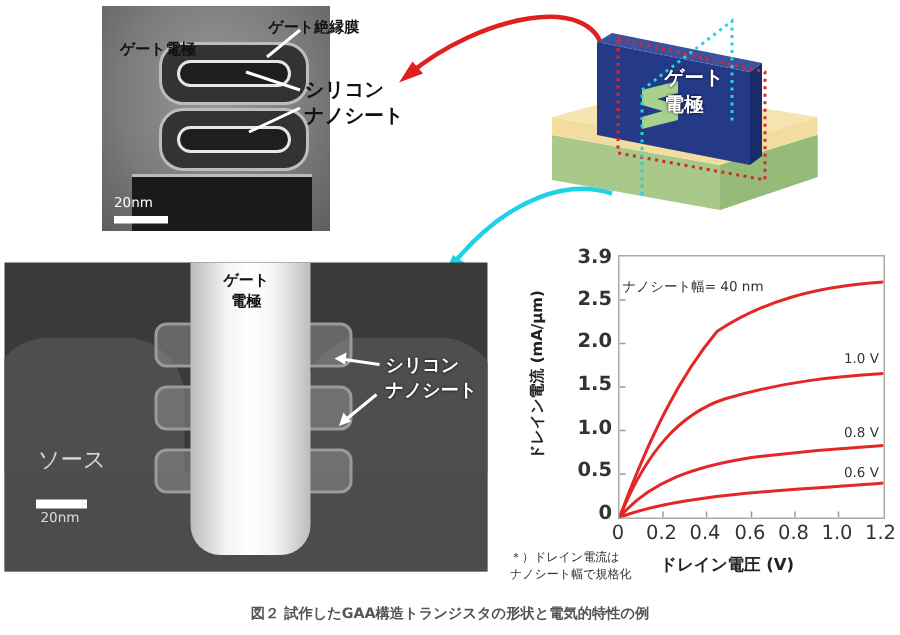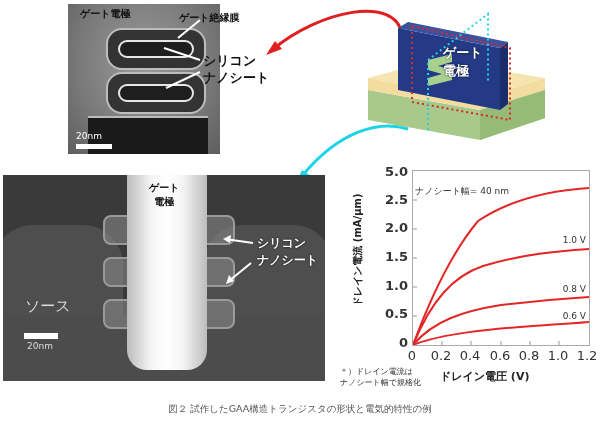--- a/index.html
+++ b/index.html
@@ -19,38 +19,38 @@
   .tem-bot { left:3px; top:175px; width:322px; height:206px; background:#3a3a3a; overflow:hidden; }
   .gate-col { position:absolute; left:124px; top:0; width:80px; height:195px; background:linear-gradient(90deg,#bcbcbc,#f4f4f4 30%,#ffffff 50%,#f4f4f4 70%,#bcbcbc); border-radius:0 0 20px 20px; }
   .ns { position:absolute; left:100px; width:128px; height:26px; border:2px solid #9a9a9a; border-radius:8px; background:rgba(140,140,140,0.55); }
   .sd { position:absolute; top:50px; width:130px; height:90px; background:#555; border-radius:40px 40px 0 0; }
   
   .device { left:360px; top:10px; width:190px; height:150px; }
   
   .plot { left:412px; top:170px; width:176px; height:174px; border:1px solid #aaa; background:#fff; }
   .tick-y { font-size:13px; font-weight:bold; color:#333; text-align:right; width:32px; }
   .tick-x { font-size:13px; color:#333; text-align:center; width:30px; }
-  .caption { left:0; width:600px; top:403px; text-align:center; font-size:9.5px; font-weight:normal; color:#555; }
+  .caption { left:0; width:600px; top:403px; text-align:center; font-size:9.5px; font-weight:bold; color:#555; }
   .annot { font-size:9px; color:#333; white-space:nowrap; }
 </style>
 </head>
 <body>
 
 <div class="abs tem-top">
   <div class="bg"></div>
   <div class="sheet-outer" style="top:24px;">
       <div class="sheet-inner"></div>
     </div>
   <div class="sheet-outer" style="top:68px;">
       <div class="sheet-inner"></div>
     </div>
   <div class="bottom-block"></div>
   <div class="abs scalebar" style="left:8px;top:140px;width:36px;height:5px;"></div>
   <div class="abs" style="left:8px;top:127px;font-size:9px;color:#fff;">20nm</div>
-  <div class="abs lbl-k" style="left:12px;top:3px;font-size:10px;">ゲート電極</div>
+  <div class="abs lbl-k" style="left:12px;top:22px;font-size:10px;">ゲート電極</div>
 </div>
 <div class="abs lbl-k" style="left:179px;top:11px;font-size:10px;">ゲート絶縁膜</div>
 <div class="abs lbl-k" style="left:203px;top:52px;font-size:13px;line-height:17px;">
   <div>シリコン</div>
   <div>ナノシート</div>
 </div>
 <svg class="abs" style="left:0;top:0;" width="600" height="423">
 
   <line x1="200" y1="20" x2="178" y2="38" stroke="#fff" stroke-width="2"></line>
   <line x1="200" y1="60" x2="164" y2="48" stroke="#fff" stroke-width="2"></line>
@@ -106,21 +106,21 @@
     <line x1="250" y1="68" x2="222" y2="64" stroke="#fff" stroke-width="2"></line>
     <polygon points="220,64 228,60 227,68" fill="#fff"></polygon>
     <line x1="248" y1="88" x2="226" y2="106" stroke="#fff" stroke-width="2"></line>
     <polygon points="223,109 226,100 231,106" fill="#fff"></polygon>
   </svg>
   <div class="abs scalebar" style="left:21px;top:158px;width:34px;height:6px;"></div>
   <div class="abs" style="left:24px;top:166px;font-size:9px;color:#ddd;">20nm</div>
 </div>
 
 <div class="abs" style="left:376px;top:164px;">
-  <div class="abs tick-y" style="top:0px;">5.0</div>
+  <div class="abs tick-y" style="top:0px;">3.9</div>
   <div class="abs tick-y" style="top:28px;">2.5</div>
   <div class="abs tick-y" style="top:56px;">2.0</div>
   <div class="abs tick-y" style="top:85px;">1.5</div>
   <div class="abs tick-y" style="top:114px;">1.0</div>
   <div class="abs tick-y" style="top:142px;">0.5</div>
   <div class="abs tick-y" style="top:171px;">0</div>
 </div>
 <div class="abs" style="left:348px;top:178px;width:16px;height:150px;">
   <div style="position:absolute;left:-60px;top:65px;width:140px;transform:rotate(-90deg);font-size:10px;font-weight:bold;text-align:center;white-space:nowrap;">ドレイン電流 (mA/μm)</div>
 </div>

